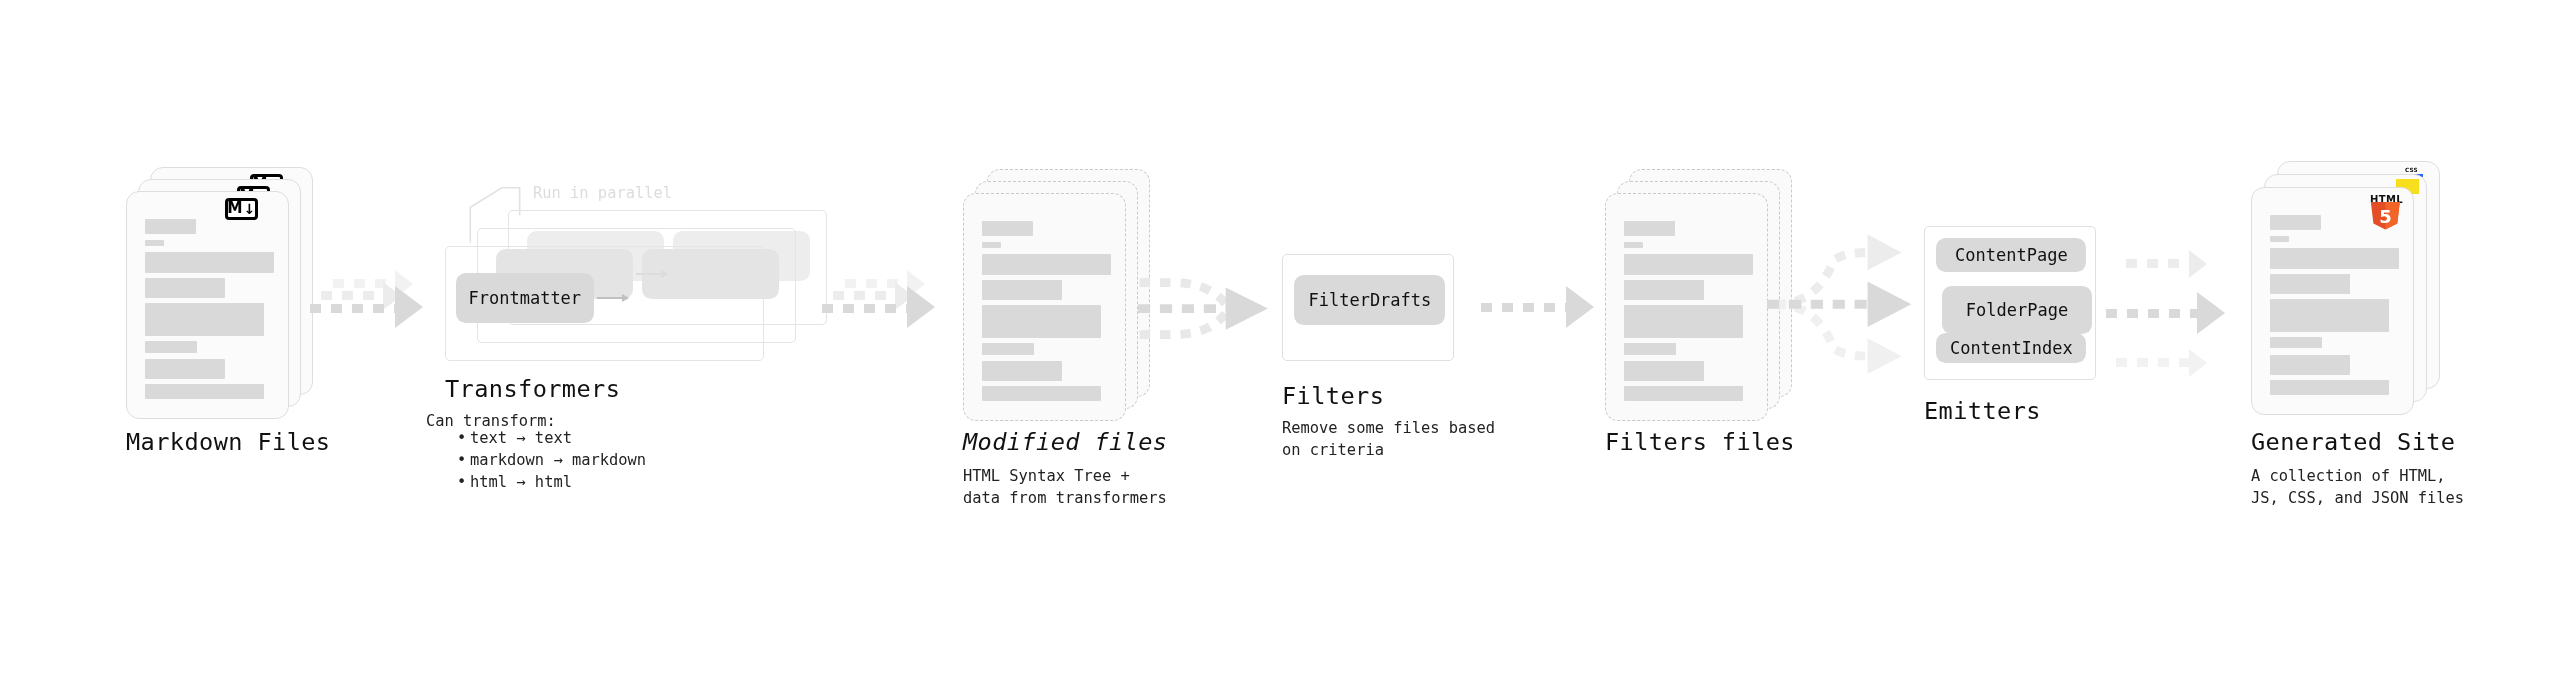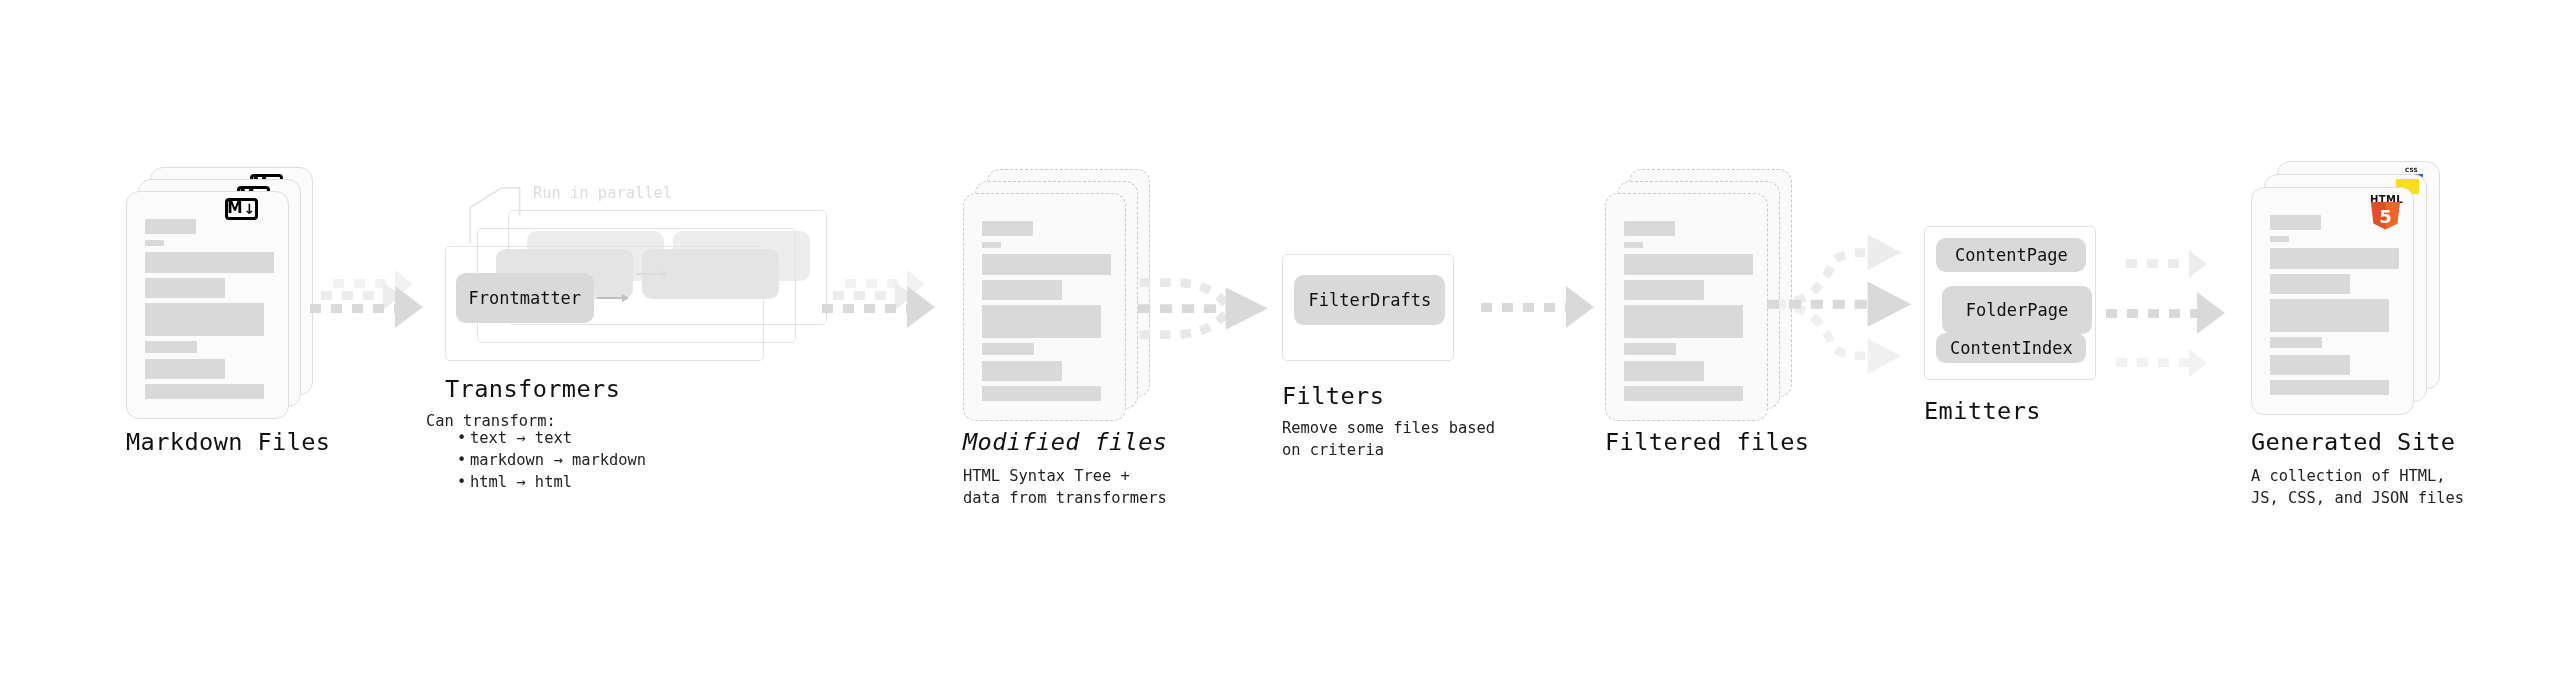--- a/index.html
+++ b/index.html
@@ -191,21 +191,21 @@
       <div class="bar" style="left:18px;top:27px;width:51px;height:14.6px;"></div>
       <div class="bar" style="left:18px;top:48px;width:18.7px;height:5.7px;"></div>
       <div class="bar" style="left:18px;top:60px;width:129px;height:21px;"></div>
       <div class="bar" style="left:18px;top:86px;width:80px;height:19.5px;"></div>
       <div class="bar" style="left:18px;top:111px;width:119px;height:33px;"></div>
       <div class="bar" style="left:18px;top:149px;width:52px;height:11.4px;"></div>
       <div class="bar" style="left:18px;top:167px;width:80px;height:19.5px;"></div>
       <div class="bar" style="left:18px;top:192px;width:119px;height:14.6px;"></div>
     </div>
   </div>
-  <div class="abs ttl" style="left:1605px;top:428px;">Filtered files</div>
+  <div class="abs ttl" style="left:1605px;top:428px;">Filters files</div>
 
   <div class="flow" style="left:1767px;top:218px;width:150px;height:171px;">
     <svg width="150" height="171" style="position:absolute;left:0;top:0;" viewBox="0 0 185 210">
       <path d="M10 106 Q62 106 82 52 Q94 42 128 42" fill="none" stroke="#ececec" stroke-width="11" stroke-dasharray="13 12"></path>
       <path d="M10 106 Q62 106 82 160 Q94 170 128 170" fill="none" stroke="#f0f0f0" stroke-width="11" stroke-dasharray="13 12"></path>
       <path d="M0 106 H130" fill="none" stroke="#d9d9d9" stroke-width="11" stroke-dasharray="15 12"></path>
       <polygon points="124,20 166,42 124,64" fill="#ececec"></polygon>
       <polygon points="124,148 166,170 124,192" fill="#f0f0f0"></polygon>
       <polygon points="124,78 178,106 124,134" fill="#d9d9d9"></polygon>
     </svg>

